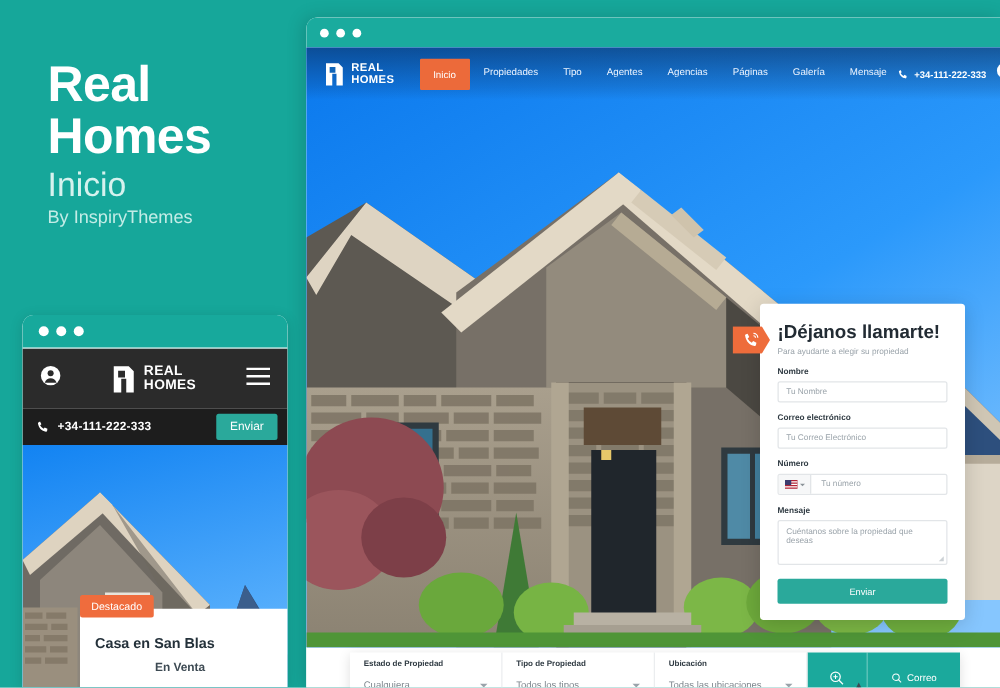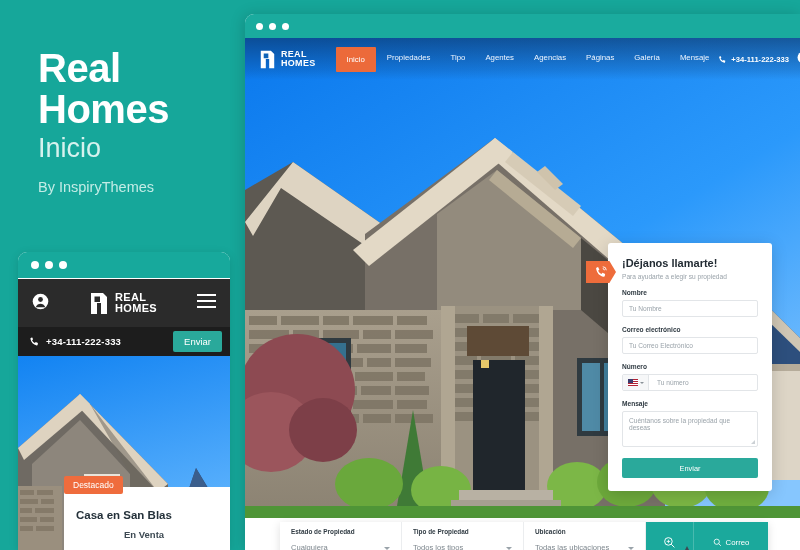--- a/index.html
+++ b/index.html
@@ -21,21 +21,21 @@
     position: absolute; left: 38px; top: 48px;
     color: #ffffff; font-size: 40px; font-weight: bold;
     line-height: 41px; letter-spacing: -0.5px;
   }
   .brand-sub {
     position: absolute; left: 38px; top: 133px;
     color: #d6f2ee; font-size: 27px; font-weight: normal;
     letter-spacing: 0px;
   }
   .brand-by {
-    position: absolute; left: 38px; top: 179px;
+    position: absolute; left: 38px; top: 166px;
     color: #c3ece6; font-size: 14.5px;
   }
 
   
   .mobile-mockup {
     position: absolute; left: 18px; top: 252px;
     width: 212px; height: 298px;
     background: #ffffff;
     border-radius: 9px 9px 0 0;
     overflow: hidden;
@@ -146,21 +146,21 @@
     width: 164px; background: #fff; border-radius: 3px;
     padding: 14px 14px 13px 14px;
     box-shadow: 0 3px 16px rgba(0,0,0,0.17);
   }
   .cb-tag {
     position: absolute; left: -22px; top: 18px;
     width: 30px; height: 22px; background: #ee6c3b;
     display: flex; align-items: center; justify-content: center;
     clip-path: polygon(0 0, 78% 0, 100% 50%, 78% 100%, 0 100%);
   }
-  .cb-title { font-size: 11px; font-weight: bold; color: #222b33; }
+  .cb-title { font-size: 15px; font-weight: bold; color: #222b33; }
   .cb-sub { font-size: 6.6px; color: #9aa3aa; margin-top: 4px; }
   .cb-label { font-size: 6.6px; font-weight: bold; color: #2f3a42; margin-top: 9px; margin-bottom: 4px; }
   .cb-input {
     width: 100%; height: 17px; border: 1px solid #e2e5e8; border-radius: 2px;
     font-size: 6.6px; color: #9aa3aa; padding: 0 6px;
     display: flex; align-items: center; background: #fff;
   }
   .cb-input.phone { padding: 0; }
   .cb-flagbox {
     width: 26px; height: 100%; background: #f6f7f8; border-right: 1px solid #e2e5e8;

